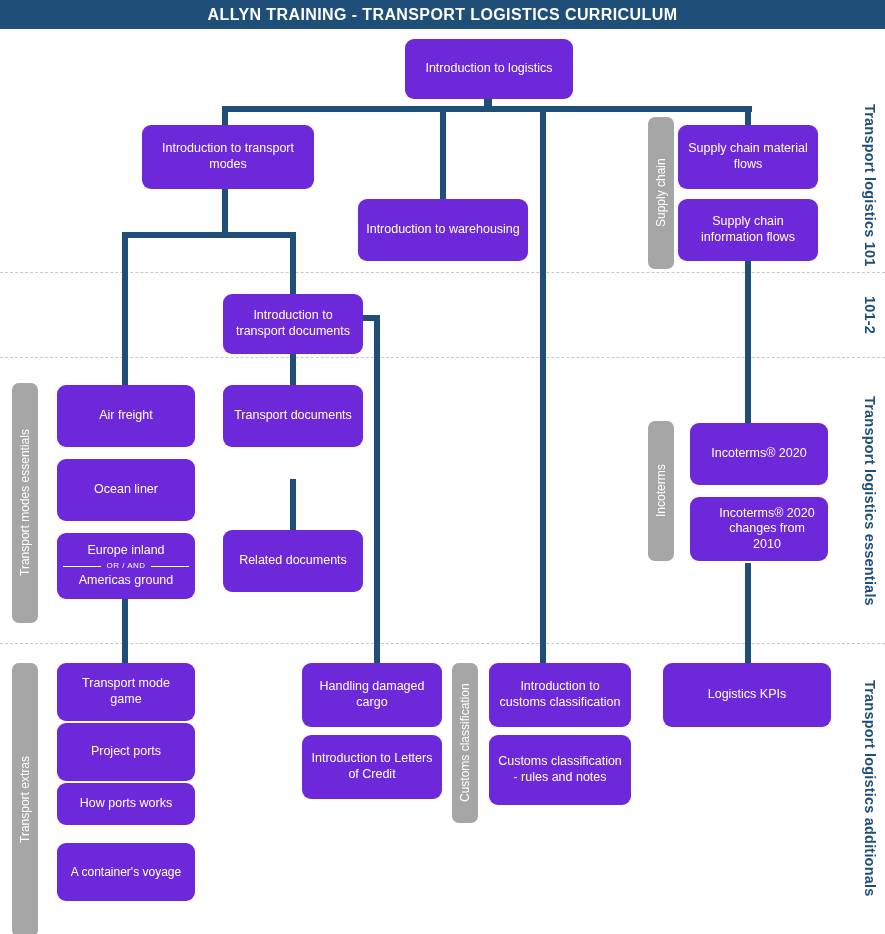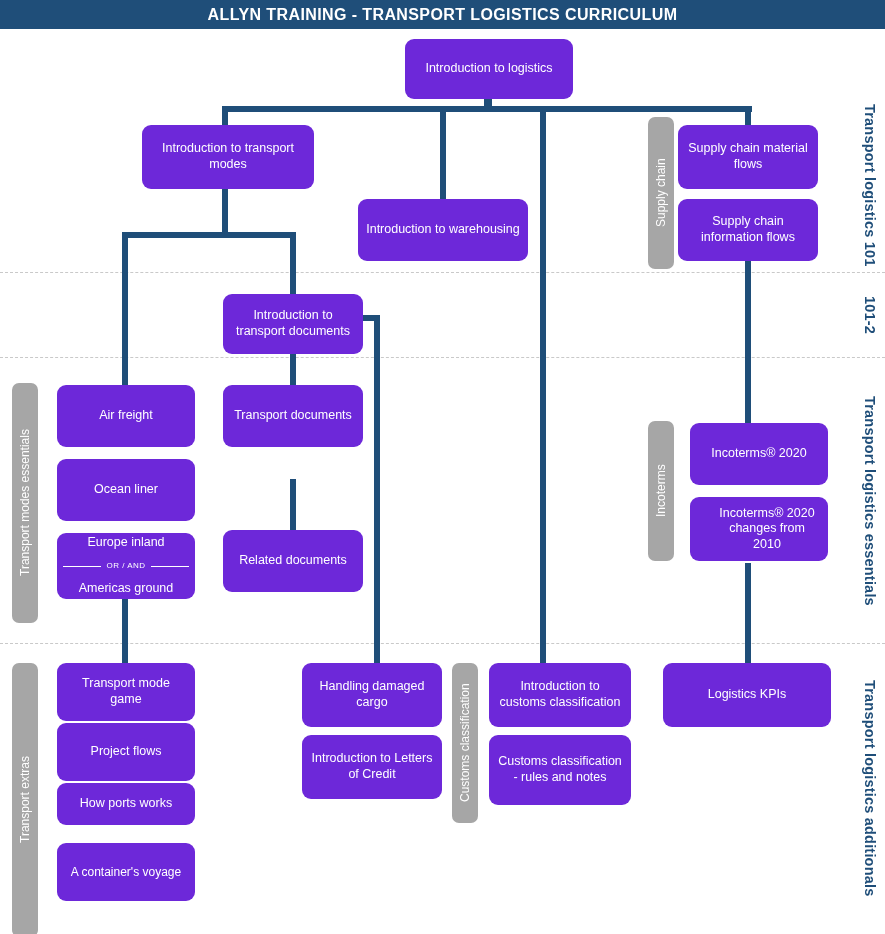--- a/index.html
+++ b/index.html
@@ -62,21 +62,21 @@
     color:#ffffff;
     border-radius:7px;
     font-size:12px;
     display:flex;align-items:center;justify-content:center;
     writing-mode:vertical-rl;
     transform:rotate(180deg);
     white-space:nowrap;
   }
 
   
-  .dual{flex-direction:column;gap:8px;justify-content:center;padding:11px 6px;}
+  .dual{flex-direction:column;gap:0;justify-content:center;padding:11px 6px;}
   .dual .ln{display:block;width:100%;}
   .dual .orrow{
     display:flex;align-items:center;justify-content:center;
     width:100%;gap:5px;margin:2px 0;
   }
   .dual .rule{flex:1;height:1px;background:#ffffff;max-width:48px;}
   .dual .ortxt{font-size:8px;letter-spacing:.5px;}
 </style>
 </head>
 <body>
@@ -207,21 +207,21 @@
 
     <div class="box" style="left:690px;top:468px;width:138px;height:64px;padding-left:24px;">
       <span>Incoterms® 2020 changes from 2010</span>
     </div>
 
     <div class="box" style="left:57px;top:634px;width:138px;height:58px;">
       <span>Transport mode game</span>
     </div>
 
     <div class="box" style="left:57px;top:694px;width:138px;height:58px;">
-      <span>Project flows</span>
+      <span>Project ports</span>
     </div>
 
     <div class="box" style="left:57px;top:754px;width:138px;height:42px;">
       <span>How ports works</span>
     </div>
 
     <div class="box small" style="left:57px;top:814px;width:138px;height:58px;">
       <span>A container's voyage</span>
     </div>
 

